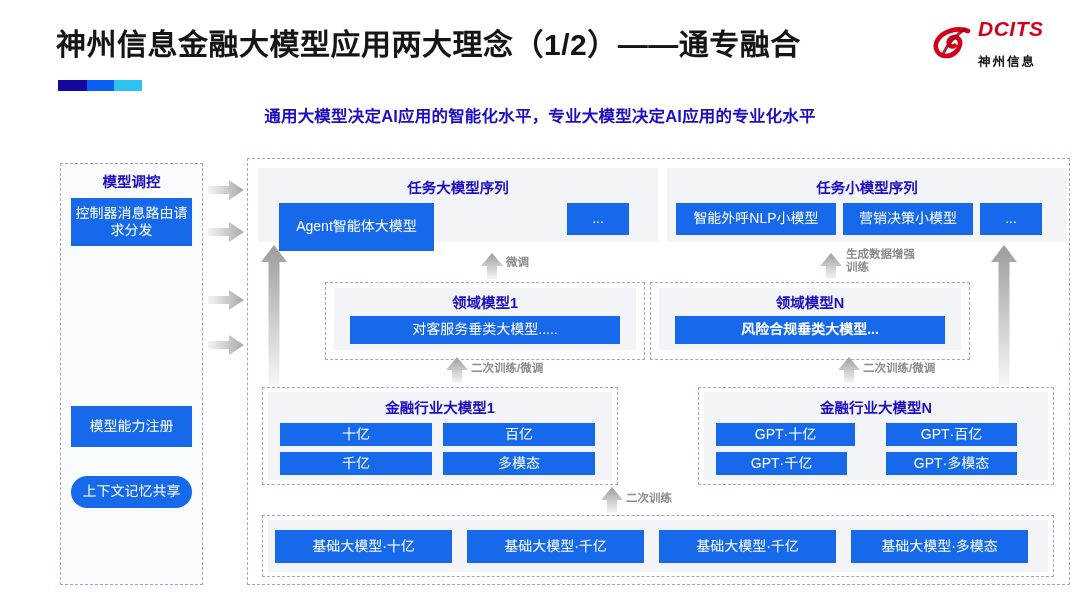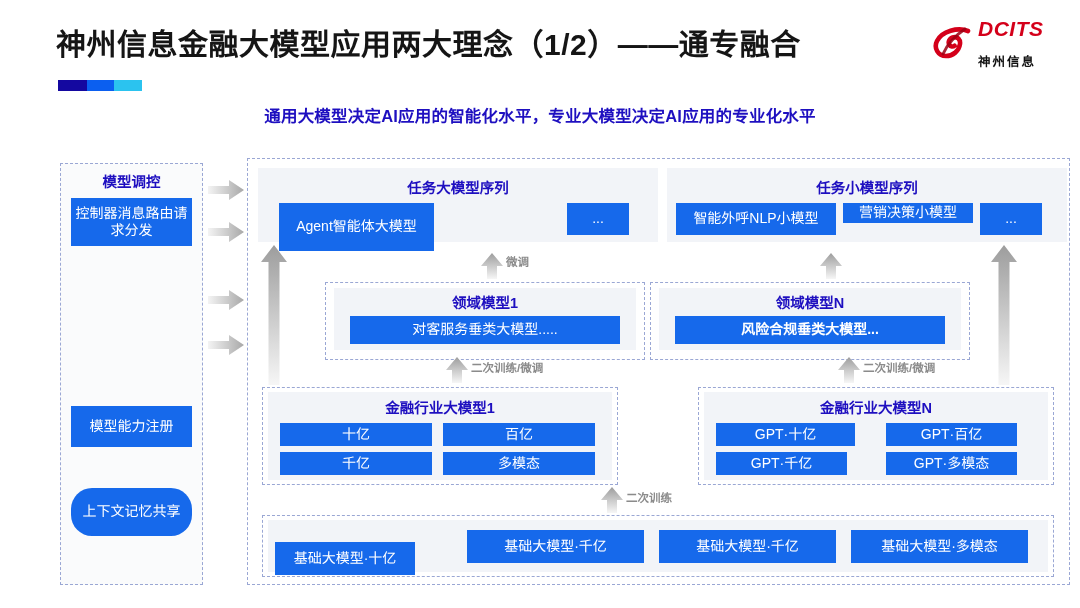--- a/index.html
+++ b/index.html
@@ -155,21 +155,21 @@
       <span class="logo-en">DCITS</span>
       <span class="logo-cn">神州信息</span>
     </span>
   </div>
 
   <div class="dframe" id="left-col"></div>
   <div class="col-title">模型调控</div>
 
   <div class="blue-box left-item" style="top:198px;height:48px;">控制器消息路由请求分发</div>
   <div class="blue-box left-item" style="top:406px;height:41px;">模型能力注册</div>
-  <div class="blue-box left-item" style="top:488px;height:48px;border-radius:21px;">上下文记忆共享</div>
+  <div class="blue-box left-item" style="top:476px;height:32px;border-radius:21px;">上下文记忆共享</div>
 
   <div class="arrow-r" style="left:208px;top:180px;">
     <svg viewBox="0 0 36 20" width="36" height="20">
       <defs>
           <linearGradient id="gr1" x1="0" y1="0" x2="1" y2="0">
         <stop offset="0%" stop-color="#f4f4f4"></stop>
             <stop offset="100%" stop-color="#a8a8a8"></stop>
           </linearGradient>
         </defs>
       <path d="M0 6 H21 V0 L36 10 L21 20 V14 H0 Z" fill="url(#gr1)"></path>
@@ -194,21 +194,21 @@
   <div class="dframe" id="main-frame"></div>
 
   <div class="panel-bg" style="left:258px;top:168px;width:400px;height:74px;"></div>
   <div class="sec-title" style="left:258px;top:176px;width:400px;">任务大模型序列</div>
   <div class="blue-box" style="left:279px;top:203px;width:155px;height:48px;">Agent智能体大模型</div>
   <div class="blue-box" style="left:567px;top:203px;width:62px;height:32px;">...</div>
 
   <div class="panel-bg" style="left:667px;top:168px;width:400px;height:74px;"></div>
   <div class="sec-title" style="left:667px;top:176px;width:400px;">任务小模型序列</div>
   <div class="blue-box" style="left:676px;top:203px;width:160px;height:32px;">智能外呼NLP小模型</div>
-  <div class="blue-box" style="left:843px;top:203px;width:130px;height:20px;">营销决策小模型</div>
+  <div class="blue-box" style="left:843px;top:203px;width:130px;height:32px;">营销决策小模型</div>
   <div class="blue-box" style="left:980px;top:203px;width:62px;height:32px;">...</div>
 
   <div class="arrow-u" style="left:261px;top:245px;">
     <svg viewBox="0 0 26 140" width="26" height="140">
       <defs>
           <linearGradient id="gu1" x1="0" y1="1" x2="0" y2="0">
         <stop offset="0%" stop-color="#f6f6f6"></stop>
             <stop offset="100%" stop-color="#9d9d9d"></stop>
           </linearGradient>
         </defs>
@@ -227,20 +227,22 @@
       <path d="M11 0 L22 13 H16 V26 H6 V13 H0 Z" fill="url(#gu1)"></path>
     </svg>
   </div>
   <div class="arrow-label" style="left:506px;top:256px;width:60px;text-align:left;">微调</div>
 
   <div class="arrow-u" style="left:820px;top:253px;">
     <svg viewBox="0 0 22 26" width="22" height="26">
       <path d="M11 0 L22 13 H16 V26 H6 V13 H0 Z" fill="url(#gu1)"></path>
     </svg>
   </div>
+  <div class="arrow-label" style="left:846px;top:248px;width:110px;text-align:left;">生成数据增强
+训练</div>
 
   <div class="dframe" style="left:325px;top:282px;width:320px;height:78px;"></div>
   <div class="panel-bg" style="left:334px;top:288px;width:302px;height:62px;"></div>
   <div class="sec-title" style="left:334px;top:291px;width:302px;">领域模型1</div>
   <div class="blue-box" style="left:350px;top:316px;width:270px;height:28px;">对客服务垂类大模型.....</div>
 
   <div class="dframe" style="left:650px;top:282px;width:320px;height:78px;"></div>
   <div class="panel-bg" style="left:659px;top:288px;width:302px;height:62px;"></div>
   <div class="sec-title" style="left:659px;top:291px;width:302px;">领域模型N</div>
   <div class="blue-box" style="left:675px;top:316px;width:270px;height:28px;font-weight:bold;">风险合规垂类大模型...</div>
@@ -277,18 +279,18 @@
 
   <div class="arrow-u" style="left:601px;top:487px;">
     <svg viewBox="0 0 22 26" width="22" height="26">
       <path d="M11 0 L22 13 H16 V26 H6 V13 H0 Z" fill="url(#gu1)"></path>
     </svg>
   </div>
   <div class="arrow-label" style="left:626px;top:492px;width:90px;text-align:left;">二次训练</div>
 
   <div class="dframe" style="left:262px;top:515px;width:792px;height:62px;"></div>
   <div class="panel-bg" style="left:268px;top:520px;width:780px;height:52px;"></div>
-  <div class="blue-box" style="left:275px;top:530px;width:140px;height:33px;margin-top:12px;">基础大模型·十亿</div>
+  <div class="blue-box" style="left:275px;top:530px;width:177px;height:33px;">基础大模型·十亿</div>
   <div class="blue-box" style="left:467px;top:530px;width:177px;height:33px;">基础大模型·千亿</div>
   <div class="blue-box" style="left:659px;top:530px;width:177px;height:33px;">基础大模型·千亿</div>
   <div class="blue-box" style="left:851px;top:530px;width:177px;height:33px;">基础大模型·多模态</div>
 
 </div>
 
 </body></html>

